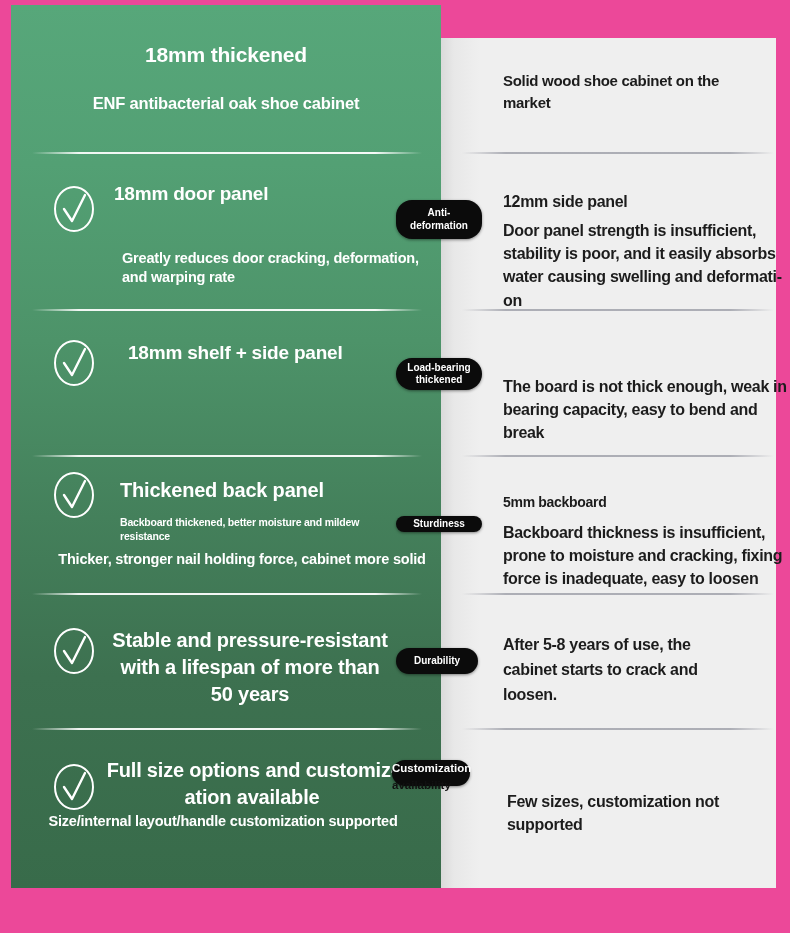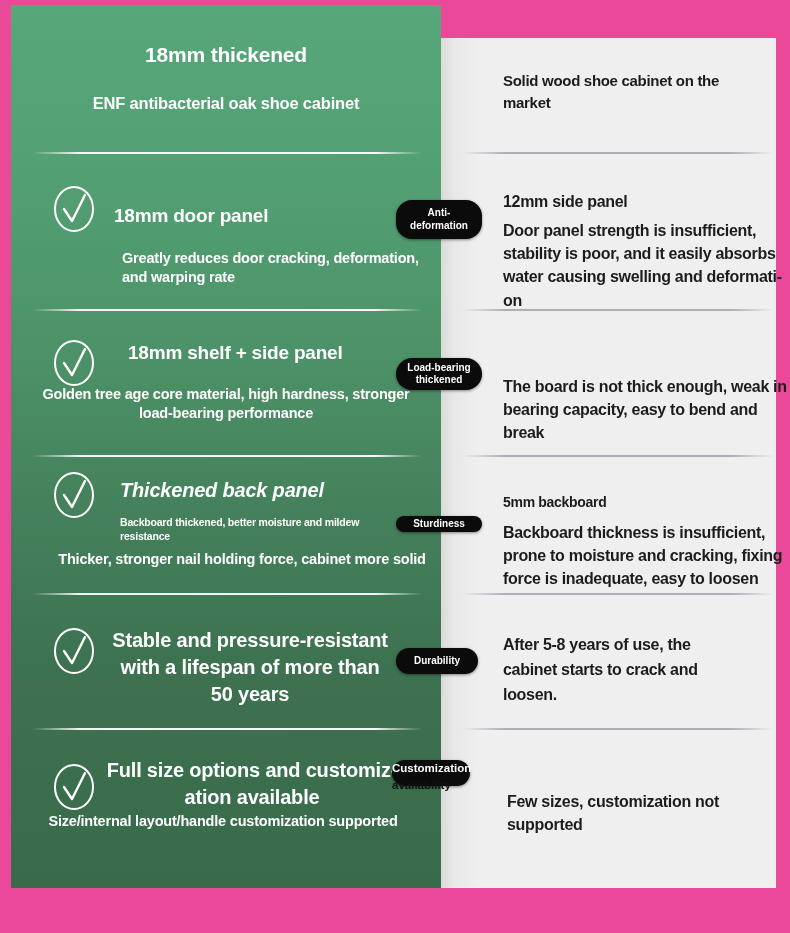--- a/index.html
+++ b/index.html
@@ -169,21 +169,21 @@
     <div class="r-head" style="font-size:15px; line-height:1.45;">Solid wood shoe cabinet on the market</div>
   </div>
 
   <div class="div-left" style="top:152px;"></div>
   <div class="div-right" style="top:152px;"></div>
 
   <svg class="check-icon" style="top:184px;" viewBox="0 0 44 50">
     <ellipse cx="22" cy="25" rx="19" ry="22" fill="none" stroke="#ffffff" stroke-width="2"></ellipse>
     <path d="M12 25 L20 37 L33 11" fill="none" stroke="#ffffff" stroke-width="2.4" stroke-linecap="round" stroke-linejoin="round"></path>
   </svg>
-  <div class="l-col" style="top:204px; text-align:left; left:114px; width:320px;">
+  <div class="l-col" style="top:182px; text-align:left; left:114px; width:320px;">
     <div class="l-head">18mm door panel</div>
   </div>
   <div class="l-col" style="top:249px; left:50px; width:372px; text-align:left; padding-left:72px; box-sizing:border-box;">
     <div class="l-sub">Greatly reduces door cracking, deformation, and warping rate</div>
   </div>
   <div class="r-col" style="top:192px;">
     <div class="r-head">12mm side panel</div>
   </div>
   <div class="r-col" style="top:219px;">
     <div class="r-body">Door panel strength is insufficient, stability is poor, and it easily absorbs water causing swelling and deformati-on</div>
@@ -197,41 +197,38 @@
   <div class="div-left" style="top:309px;"></div>
   <div class="div-right" style="top:309px;"></div>
 
   <svg class="check-icon" style="top:338px;" viewBox="0 0 44 50">
     <ellipse cx="22" cy="25" rx="19" ry="22" fill="none" stroke="#ffffff" stroke-width="2"></ellipse>
     <path d="M12 25 L20 37 L33 11" fill="none" stroke="#ffffff" stroke-width="2.4" stroke-linecap="round" stroke-linejoin="round"></path>
   </svg>
   <div class="l-col" style="top:341px; text-align:left; left:128px; width:310px;">
     <div class="l-head">18mm shelf + side panel</div>
   </div>
-  <div class="l-col" style="top:385px; left:25px; width:402px;">
-    <div class="l-sub">Golden tree age core material, high hardness, stronger load-bearing performance</div>
-  </div>
   <div class="r-col" style="top:375px; width:292px;">
     <div class="r-body">The board is not thick enough, weak in bearing capacity, easy to bend and break</div>
   </div>
   <div class="badge b2">
     <div>
       <span>Load-bearing</span><br>
       <span>thickened</span>
     </div>
   </div>
   <div class="div-left" style="top:455px;"></div>
   <div class="div-right" style="top:455px;"></div>
 
   <svg class="check-icon" style="top:470px;" viewBox="0 0 44 50">
     <ellipse cx="22" cy="25" rx="19" ry="22" fill="none" stroke="#ffffff" stroke-width="2"></ellipse>
     <path d="M12 25 L20 37 L33 11" fill="none" stroke="#ffffff" stroke-width="2.4" stroke-linecap="round" stroke-linejoin="round"></path>
   </svg>
   <div class="l-col" style="top:478px; text-align:left; left:120px; width:320px;">
-    <div class="l-head" style="font-size:20px;font-style:italic;">Thickened back panel</div>
+    <div class="l-head" style="font-size:20px;">Thickened back panel</div>
   </div>
   <div class="l-col" style="top:515px; text-align:left; left:120px; width:250px;">
     <div class="l-sub small">Backboard thickened, better moisture and mildew resistance</div>
   </div>
   <div class="l-col" style="top:550px; left:38px; width:408px;">
     <div class="l-sub">Thicker, stronger nail holding force, cabinet more solid</div>
   </div>
   <div class="r-col" style="top:494px;">
     <div class="r-head small">5mm backboard</div>
   </div>

